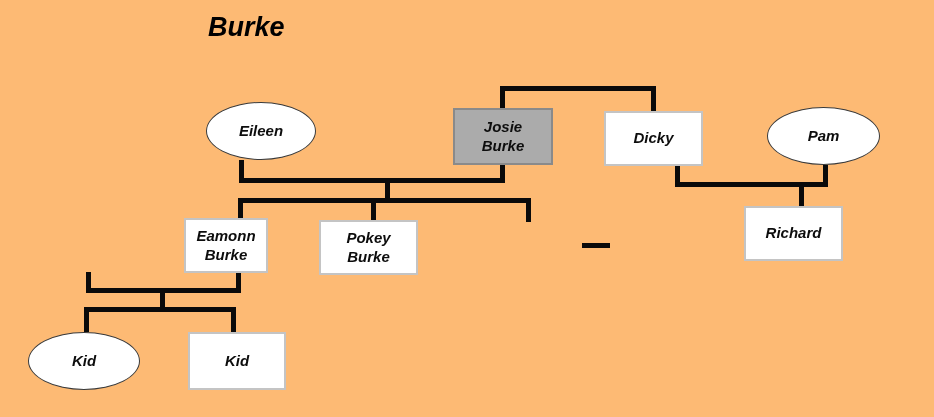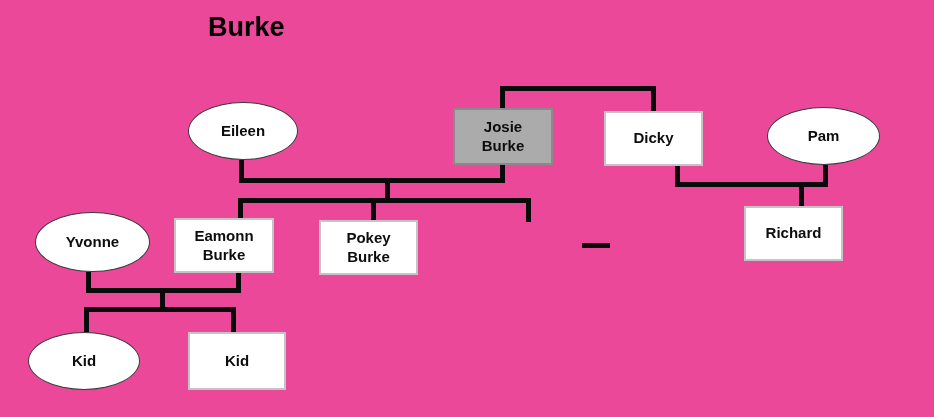--- a/index.html
+++ b/index.html
@@ -1,18 +1,18 @@
 <!DOCTYPE html>
 <html><head>
 <meta charset="utf-8">
 <style>
   html,body { margin:0; padding:0; background:#ffffff; }
   .canvas {
-    position:relative; width:934px; height:417px; background:#ec4899;
-    font-family:"Liberation Sans", sans-serif; overflow:hidden;
+    position:relative; width:934px; height:417px; background:#fdba74;
+    font-family:"Liberation Sans", sans-serif; overflow:hidden;font-style:italic;
   }
   .title {
     position:absolute; left:208px; top:12px;
     font-size:27px; font-weight:600; color:#000000; letter-spacing:0px;
   }
   .node {
     position:absolute; display:flex; align-items:center; justify-content:center;
     text-align:center; font-weight:bold; font-size:15px; color:#0d0d0d;
     line-height:1.25; white-space:pre-line; box-sizing:border-box;
   }
@@ -49,38 +49,37 @@
   <div class="line" style="left:582px; top:243px; width:28px;  height:5px;"></div>
 
   <div class="line" style="left:86px;  top:272px; width:5px;   height:21px;"></div>
   <div class="line" style="left:236px; top:273px; width:5px;   height:20px;"></div>
   <div class="line" style="left:86px; top:288px; width:155px; height:5px;"></div>
   <div class="line" style="left:160px; top:288px; width:5px;   height:24px;"></div>
   <div class="line" style="left:84px;  top:307px; width:152px; height:5px;"></div>
   <div class="line" style="left:84px;  top:307px; width:5px;   height:25px;"></div>
   <div class="line" style="left:231px; top:307px; width:5px;   height:25px;"></div>
 
-  <div class="node ellipse" style="left:188px; top:102px; width:110px; height:58px;">Eileen</div>
+  <div class="node ellipse" style="left:206px; top:102px; width:110px; height:58px;">Eileen</div>
 
   <div class="node rect highlight" style="left:453px; top:108px; width:100px; height:57px;">Josie
 Burke</div>
 
   <div class="node ellipse" style="left:767px; top:107px; width:113px; height:58px;">Pam</div>
 
   <div class="node rect" style="left:604px; top:111px; width:99px;  height:55px;">Dicky</div>
 
-  <div class="node rect" style="left:174px; top:218px; width:100px; height:55px;">Eamonn
+  <div class="node rect" style="left:184px; top:218px; width:84px; height:55px;">Eamonn
 Burke</div>
 
   <div class="node rect" style="left:319px; top:220px; width:99px;  height:55px;">Pokey
 Burke</div>
 
 
 
   <div class="node rect" style="left:744px; top:206px; width:99px;  height:55px;">Richard</div>
 
-  <div class="node ellipse" style="left:35px;  top:212px; width:115px; height:60px;">Yvonne</div>
 
   <div class="node ellipse" style="left:28px; top:332px; width:112px; height:58px;">Kid</div>
 
   <div class="node rect" style="left:188px; top:332px; width:98px;  height:58px;">Kid</div>
 
 </div>
 
 </body></html>

